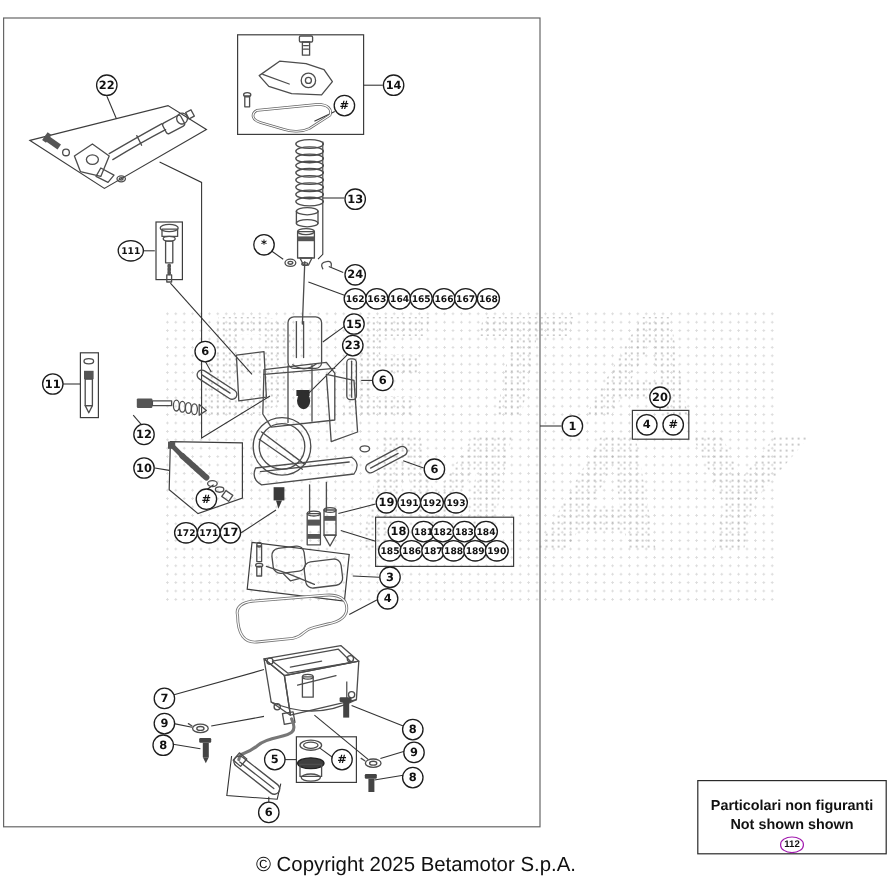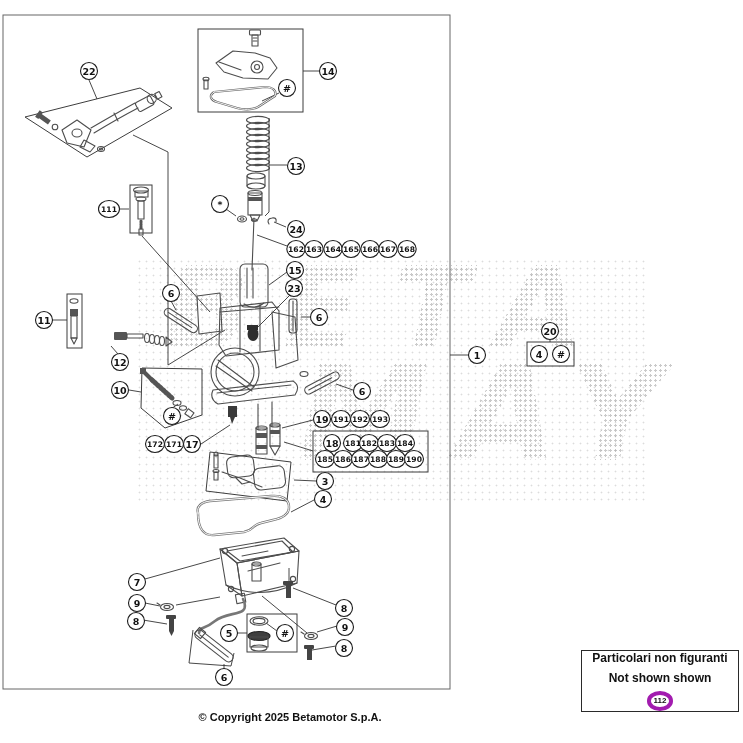--- a/index.html
+++ b/index.html
@@ -16,27 +16,27 @@
   @supports (-webkit-background-clip: text){
     .wm{-webkit-background-clip:text;background-clip:text;color:transparent;opacity:.5;}
   }
   #wm-line1{left:164px;top:252px;font-size:112px;letter-spacing:34px;}
   #wm-line2{left:298px;top:348px;font-size:132px;letter-spacing:26px;}
   svg{position:absolute;left:0;top:0;}
   .co{fill:#ffffff;stroke:#1d1d1d;stroke-width:1.1;}
   .ct{font:700 9.5px "DejaVu Sans",sans-serif;text-anchor:middle;dominant-baseline:central;fill:#111;}
   .ct.s{font-size:7.6px;}
   #panel{position:absolute;left:581px;top:650px;width:156px;height:60px;border:1px solid #2a2a2a;
-    background:#fff;display:flex;flex-direction:column;align-items:center;justify-content:space-between;
+    background:#fff;display:flex;flex-direction:column;align-items:center;justify-content:flex-end;
     gap:1px;text-align:center;}
   #panel .pl{font-size:12px;font-weight:700;color:#111;line-height:1.25;}
-  #panel .badge{display:inline-block;border:4px solid #a21caf;border-radius:50%;
+  #panel .badge{display:inline-block;border:1px solid #a21caf;border-radius:50%;
     font-size:8px;font-weight:700;color:#111;padding:2px 3px;line-height:1;margin-top:1px;}
-  #copyright{position:absolute;left:100px;top:711px;width:380px;text-align:center;
-    font-size:11px;font-weight:700;color:#111;}
+  #copyright{position:absolute;left:100px;top:711px;width:380px;text-align:right;
+    font-size:17px;font-weight:400;color:#111;}
 </style>
 </head>
 <body>
 
 <div id="stage">
 
   <div id="dotfield"></div>
   <div class="wm" id="wm-line1">BETA</div>
   <div class="wm" id="wm-line2">MAY</div>
 

